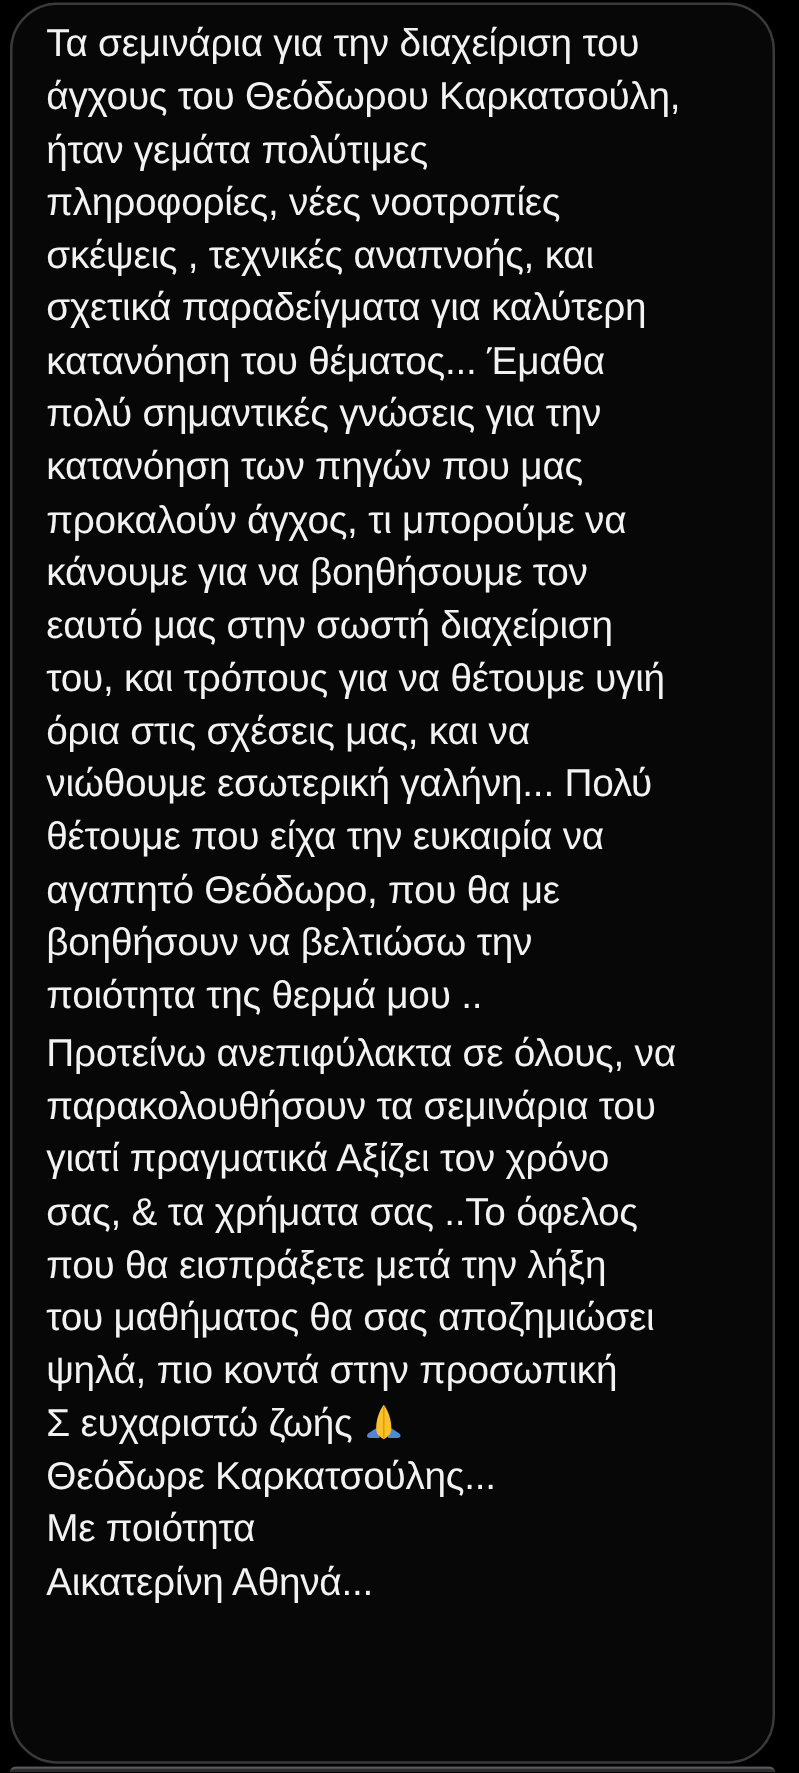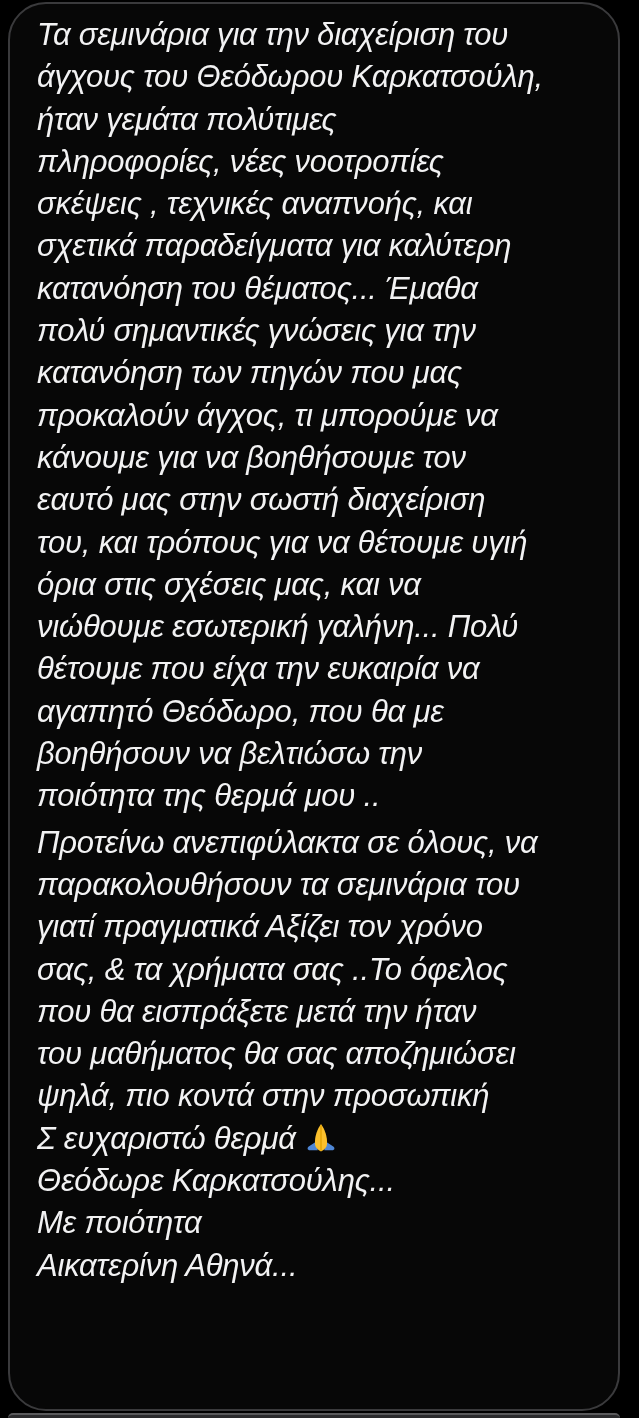--- a/index.html
+++ b/index.html
@@ -30,21 +30,20 @@
   .message {
     padding: 10px 8px 0 27px;
     color: #f2f2f3;
     font-size: 31px;
     letter-spacing: -0.2px;
   }
   .text-line {
     line-height: 42.3px;
     white-space: nowrap;
     font-weight: 400;
-    font-style: italic;
   }
   .emoji-icon {
     display: inline-block;
     vertical-align: -7px;
     margin-left: 8px;
   }
   .peek-strip {
     position: absolute;
     left: 8px;
     bottom: 0;
@@ -79,24 +78,24 @@
         <div class="text-line"><span>όρια στις σχέσεις μας, και να</span></div>
         <div class="text-line"><span>νιώθουμε εσωτερική γαλήνη... Πολύ</span></div>
         <div class="text-line"><span>θέτουμε που είχα την ευκαιρία να</span></div>
         <div class="text-line"><span>αγαπητό Θεόδωρο, που θα με</span></div>
         <div class="text-line"><span>βοηθήσουν να βελτιώσω την</span></div>
         <div class="text-line"><span>ποιότητα της θερμά μου ..</span></div>
         <div class="text-line" style="margin-top: 4px;"><span>Προτείνω ανεπιφύλακτα σε όλους, να</span></div>
         <div class="text-line"><span>παρακολουθήσουν τα σεμινάρια του</span></div>
         <div class="text-line"><span>γιατί πραγματικά Αξίζει τον χρόνο</span></div>
         <div class="text-line"><span>σας, &amp; τα χρήματα σας ..Το όφελος</span></div>
-        <div class="text-line"><span>που θα εισπράξετε μετά την ήταν</span></div>
+        <div class="text-line"><span>που θα εισπράξετε μετά την λήξη</span></div>
         <div class="text-line"><span>του μαθήματος θα σας αποζημιώσει</span></div>
         <div class="text-line"><span>ψηλά, πιο κοντά στην προσωπική</span></div>
-        <div class="text-line"><span>Σ ευχαριστώ θερμά</span><svg class="emoji-icon" width="34" height="34" viewBox="0 0 36 36">
+        <div class="text-line"><span>Σ ευχαριστώ ζωής</span><svg class="emoji-icon" width="34" height="34" viewBox="0 0 36 36">
       <path d="M13.5 20.5 L5 26 C3 27.4 3.6 30 6.2 30 L14.5 30 Z" fill="#4f87d6"></path>
       <path d="M22.5 20.5 L31 26 C33 27.4 32.4 30 29.8 30 L21.5 30 Z" fill="#4f87d6"></path>
       <path d="M18 2 C14.4 7 10.9 15 11.7 24 C11.95 26.6 14 29.2 18 31.2 C22 29.2 24.05 26.6 24.3 24 C25.1 15 21.6 7 18 2 Z" fill="#fbc02d"></path>
       <line x1="18" y1="3.5" x2="18" y2="30.5" stroke="#dfa000" stroke-width="1.4"></line>
     </svg></div>
         <div class="text-line"><span>Θεόδωρε Καρκατσούλης...</span></div>
         <div class="text-line"><span>Με ποιότητα</span></div>
         <div class="text-line"><span>Αικατερίνη Αθηνά...</span></div>
       </div>
   </div>

